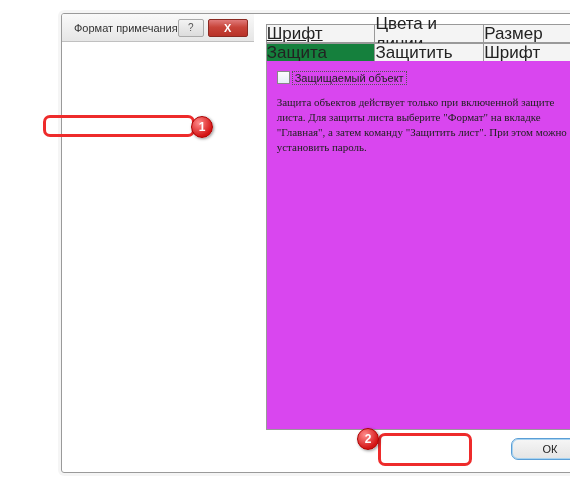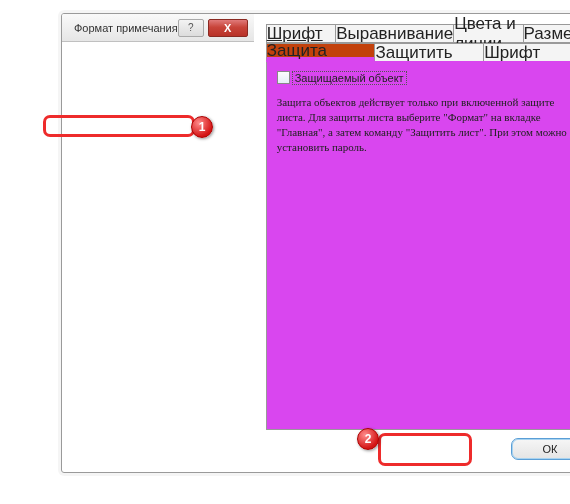--- a/index.html
+++ b/index.html
@@ -82,22 +82,22 @@
     display: flex;
     align-items: center;
     font-size: 17px;
     color: #222;
     background: #f4f4f4;
     margin-left: -1px;
   }
   .tabs-row .tab:first-child { margin-left: 0; }
   .tab.underline { text-decoration: underline; }
   .tab.active {
-    background: #c2410c;
-    border-bottom: 5px solid #d946ef;
+    background: #15803d;
+    border-bottom: 1px solid #d946ef;
     position: relative;
     z-index: 1;
   }
   .panel-body {
     border: 1px solid #999;
     border-top: none;
     flex: 1;
     margin-top: -1px;
     padding: 8px 10px;
     position: relative;
@@ -199,23 +199,20 @@
     </div>
   </div>
 
   <div class="content">
     <div class="tabs-area">
       <div class="tabs-row">
         <div class="tab underline">
             <span>Шрифт</span>
           </div>
         <div class="tab">
-            <span>Выравнивание</span>
-          </div>
-        <div class="tab">
             <span>Цвета и линии</span>
           </div>
         <div class="tab">
             <span>Размер</span>
           </div>
       </div>
       <div class="tabs-row">
         <div class="tab active">
             <span>Защита</span>
           </div>

